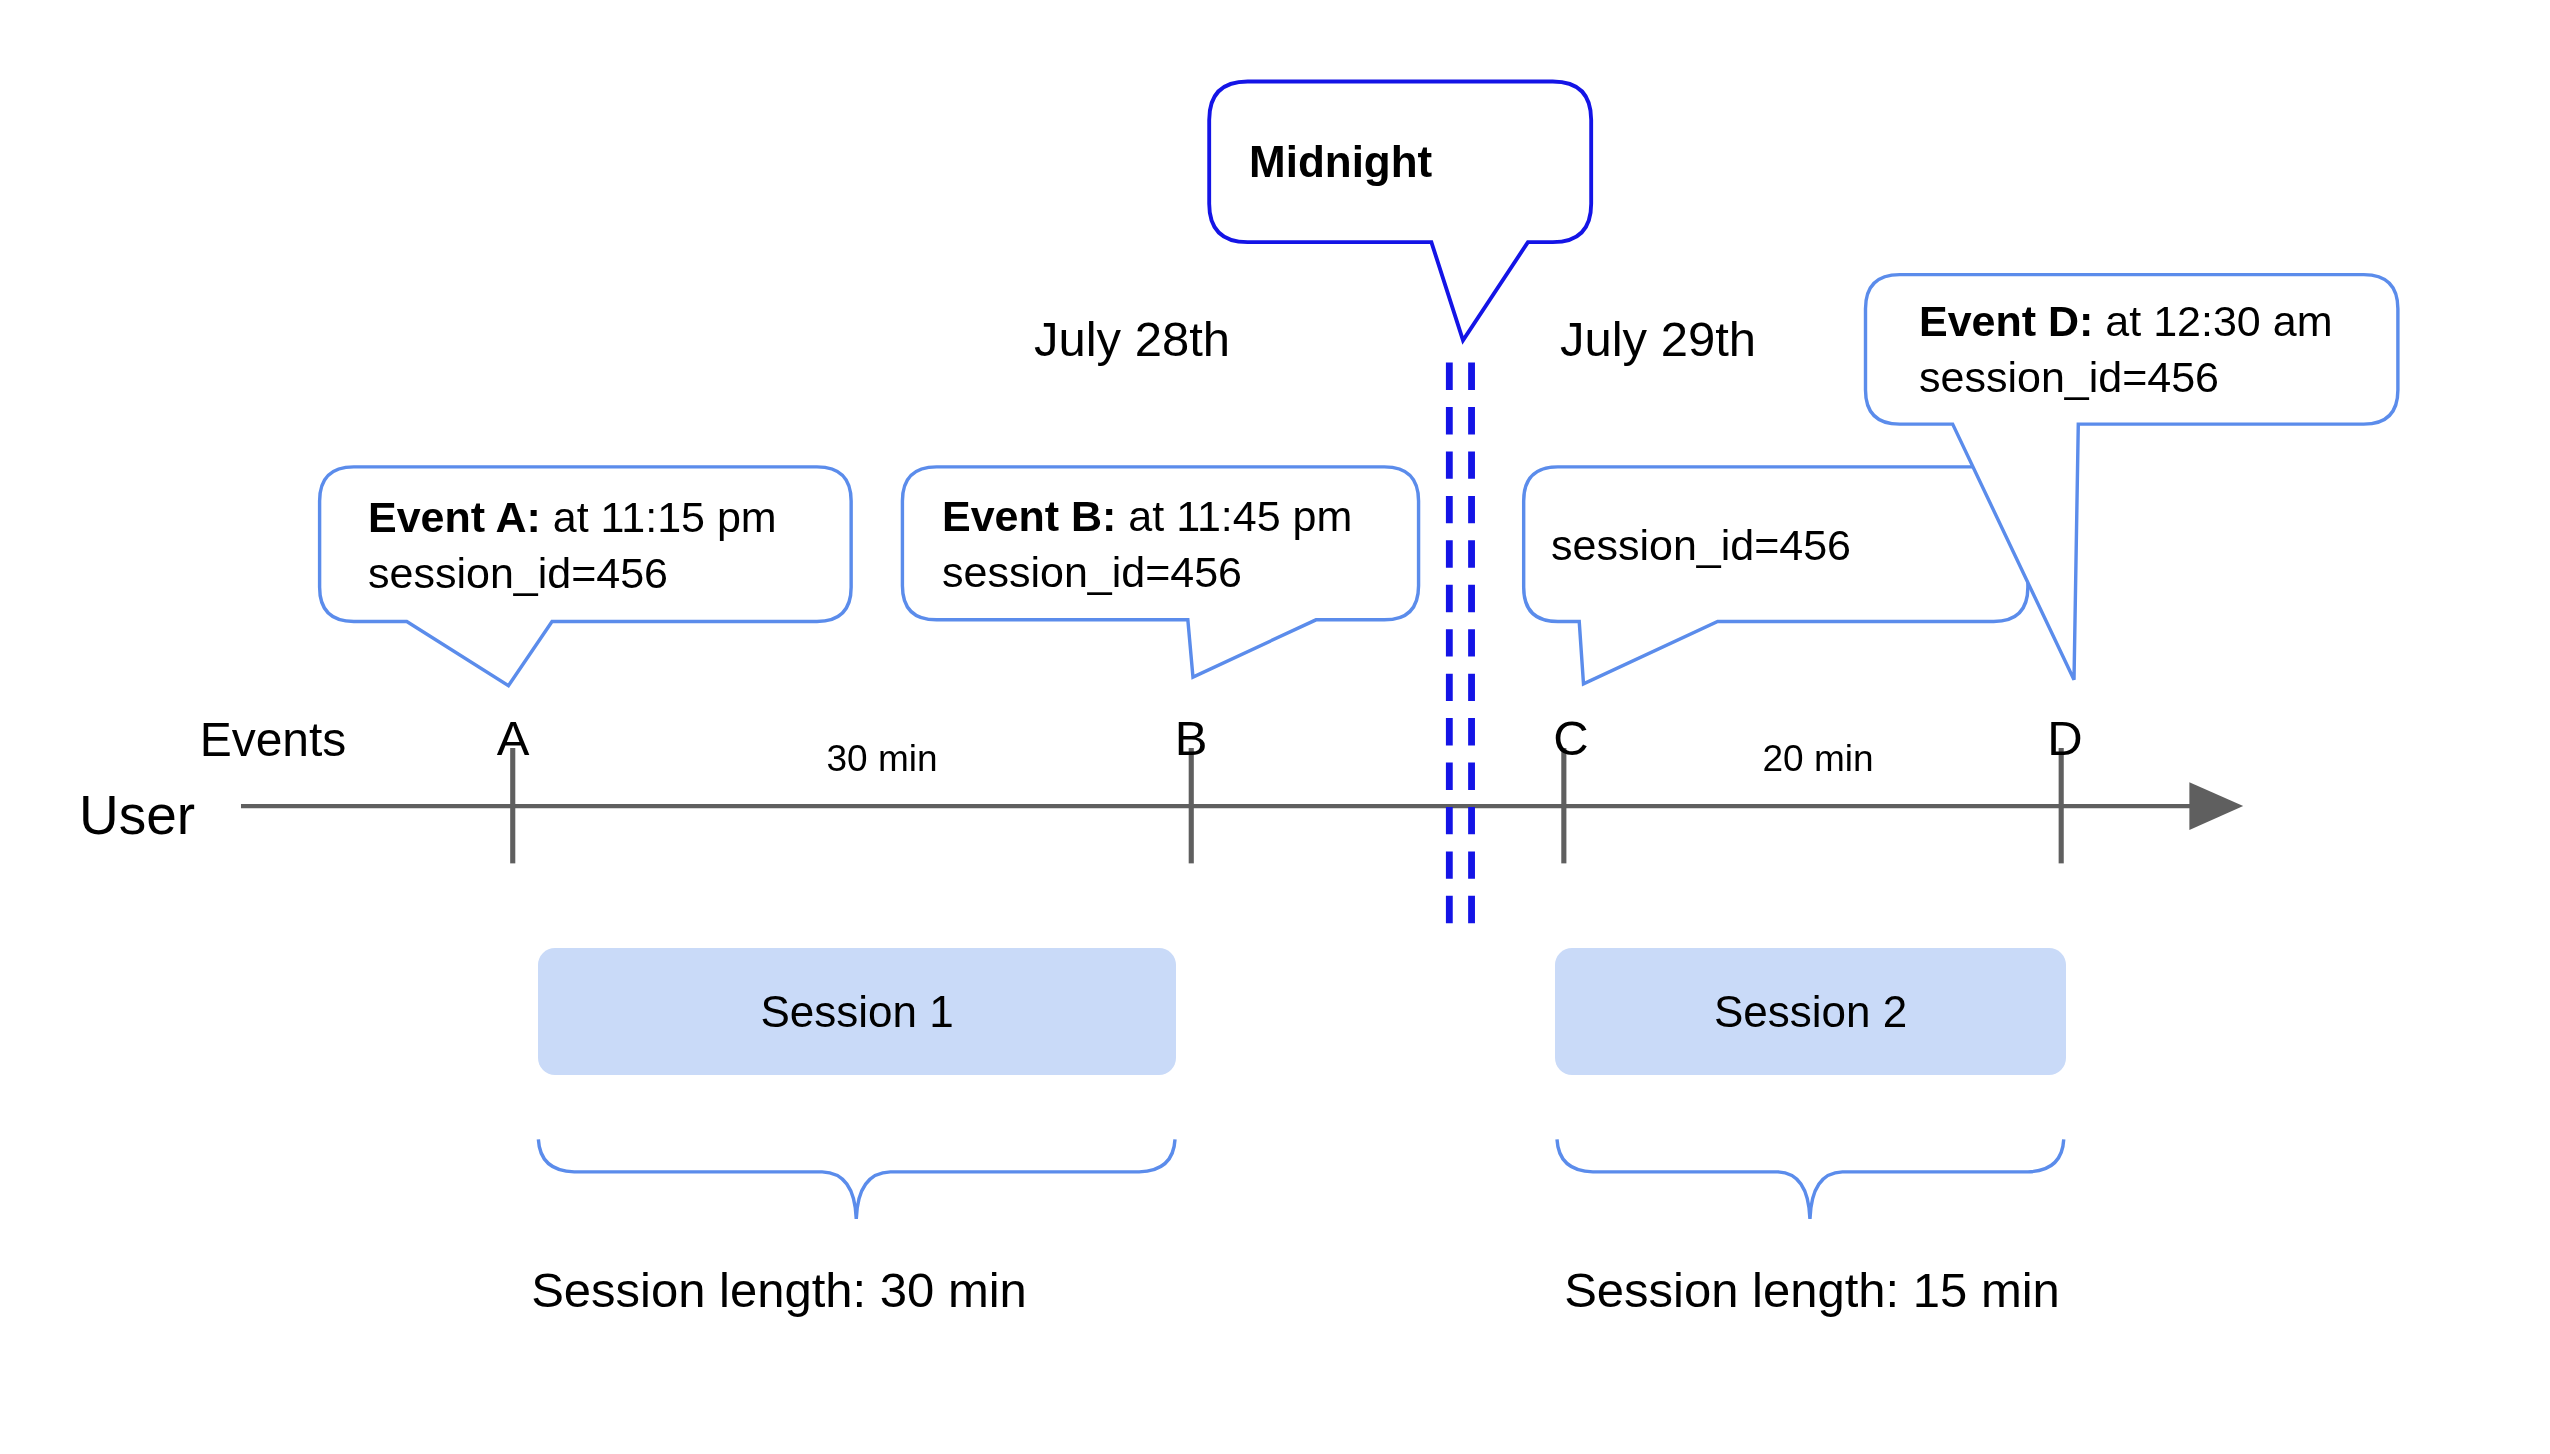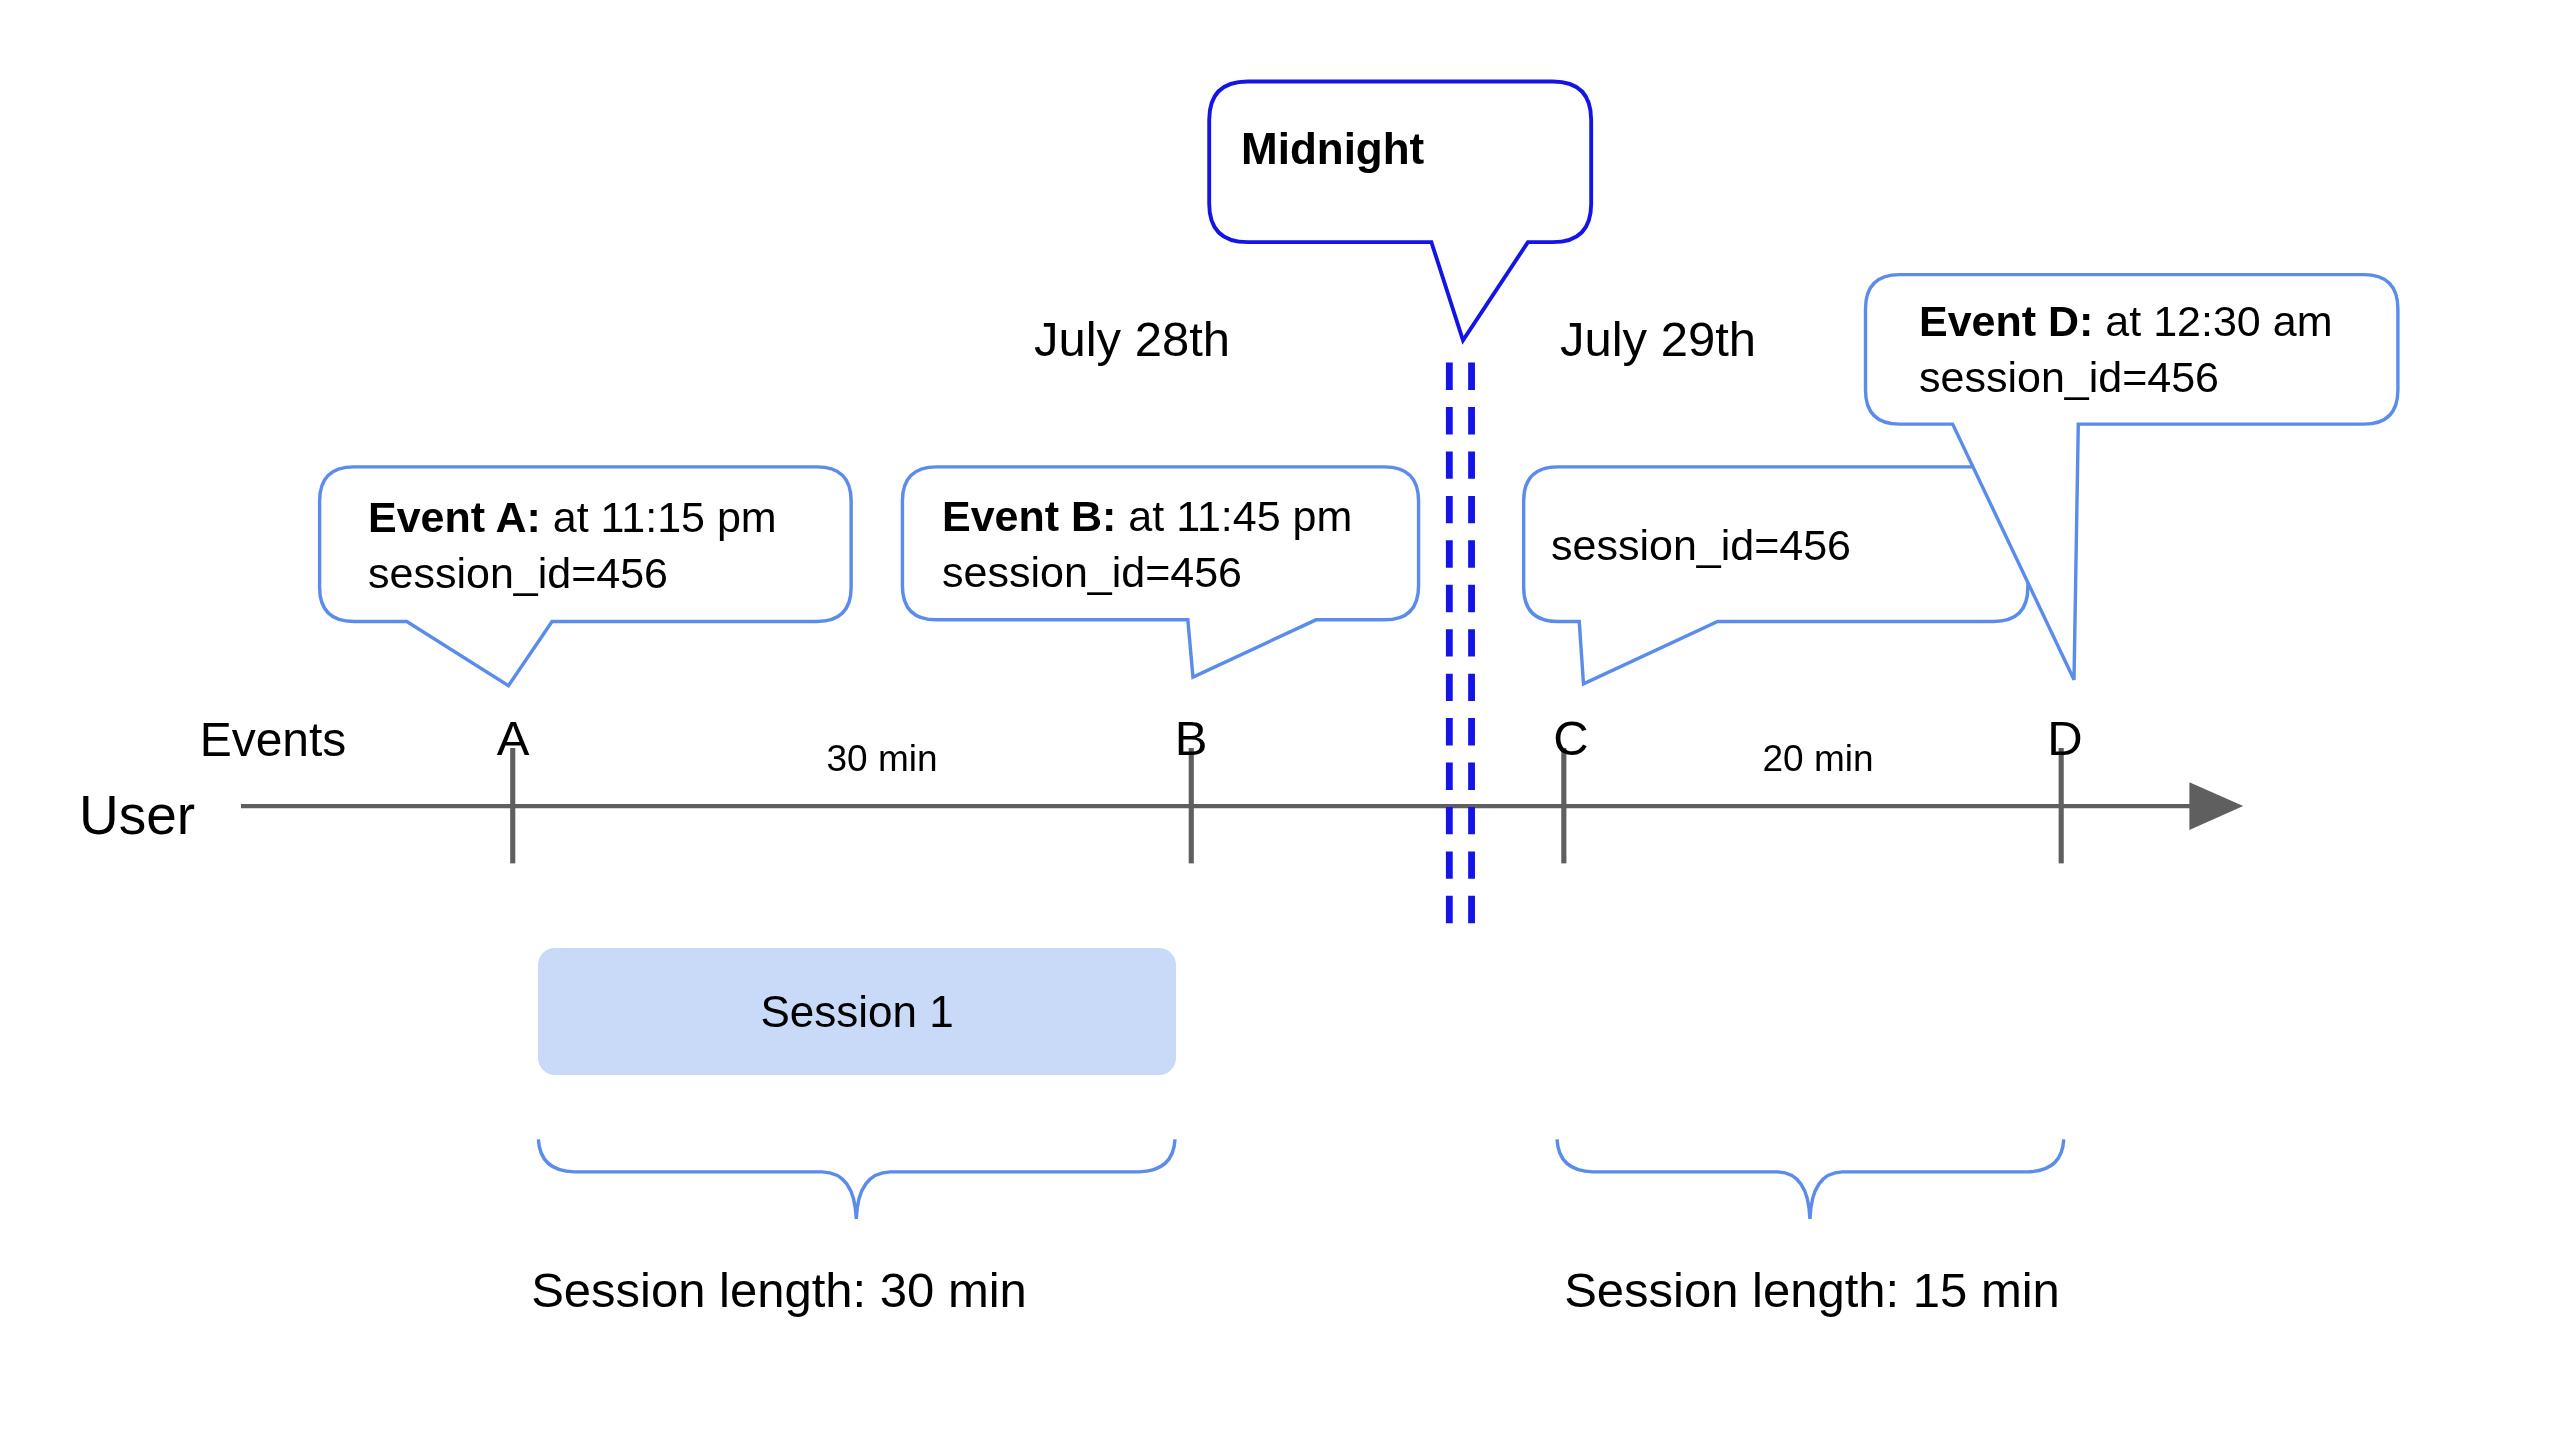--- a/index.html
+++ b/index.html
@@ -56,21 +56,21 @@
 
     <path d="M 414 546 H 956 Q 996 546 996 586 V 687 Q 996 727 956 727 H 646 L 595 802 L 476 727 H 414 Q 374 727 374 687 V 586 Q 374 546 414 546 Z" fill="#ffffff" stroke-width="4" stroke="#5b8ceb"></path>
     <path d="M 1096 546 H 1620 Q 1660 546 1660 586 V 685 Q 1660 725 1620 725 H 1540 L 1396 792 L 1390 725 H 1096 Q 1056 725 1056 685 V 586 Q 1056 546 1096 546 Z" fill="#ffffff" stroke-width="4" stroke="#5b8ceb"></path>
     <path d="M 1823 546 H 2333 Q 2373 546 2373 586 V 687 Q 2373 727 2333 727 H 2010 L 1853 800 L 1848 727 H 1823 Q 1783 727 1783 687 V 586 Q 1783 546 1823 546 Z" fill="#ffffff" stroke-width="4" stroke="#5b8ceb"></path>
     <path d="M 2223 321 H 2766 Q 2806 321 2806 361 V 456 Q 2806 496 2766 496 H 2432 L 2427 795 L 2285 496 H 2223 Q 2183 496 2183 456 V 361 Q 2183 321 2223 321 Z" fill="#ffffff" stroke-width="4" stroke="#5b8ceb"></path>
 
     <path d="M 630 1333 Q 632 1370 672 1371 L 962 1371 Q 1000 1372 1002 1426 Q 1004 1372 1042 1371 L 1333 1371 Q 1373 1370 1375 1333" fill="none" stroke-width="4" stroke="#5b8ceb"></path>
     <path d="M 1822 1333 Q 1824 1370 1864 1371 L 2080 1371 Q 2116 1372 2118 1426 Q 2120 1372 2156 1371 L 2373 1371 Q 2413 1370 2415 1333" fill="none" stroke-width="4" stroke="#5b8ceb"></path>
   </svg>
 
-  <div class="midnight-text" style="left:1209px;top:68px;width:382px;height:161px;padding-left:32px;box-sizing:border-box;">Midnight</div>
+  <div class="midnight-text" style="left:1209px;top:81px;width:382px;height:161px;padding-left:40px;box-sizing:border-box;">Midnight</div>
 
   <div class="abs center date-label" style="left:1132px;top:315px;">July 28th</div>
   <div class="abs center date-label" style="left:1658px;top:315px;">July 29th</div>
 
   <div class="callout-text" style="left:320px;top:467px;width:532px;height:155px;padding-left:48px;box-sizing:border-box;">
     <div><b>Event A:</b><span> at 11:15 pm</span></div>
     <div>session_id=456</div>
   </div>
   <div class="callout-text" style="left:903px;top:467px;width:516px;height:153px;padding-left:39px;box-sizing:border-box;">
     <div><b>Event B:</b><span> at 11:45 pm</span></div>
@@ -89,18 +89,21 @@
   <div class="abs center tick-label" style="left:1191px;top:714px;">B</div>
   <div class="abs center tick-label" style="left:1571px;top:714px;">C</div>
   <div class="abs center tick-label" style="left:2065px;top:714px;">D</div>
   <div class="abs user-label" style="left:79px;top:788px;">User</div>
   <div class="abs center interval-label" style="left:882px;top:740px;">30 min</div>
   <div class="abs center interval-label" style="left:1818px;top:740px;">20 min</div>
 
   <div class="session-box" style="left:538px;top:948px;width:638px;height:127px;">
     <span>Session 1</span>
   </div>
+  <div class="session-box" style="left:1555px;top:948px;width:511px;height:127px;">
+    <span>Session 2</span>
+  </div>
 
   <div class="abs center length-label" style="left:779px;top:1262px;">Session length: 30 min</div>
   <div class="abs center length-label" style="left:1812px;top:1262px;">Session length: 15 min</div>
 
 </div>
 
 
 </body></html>

